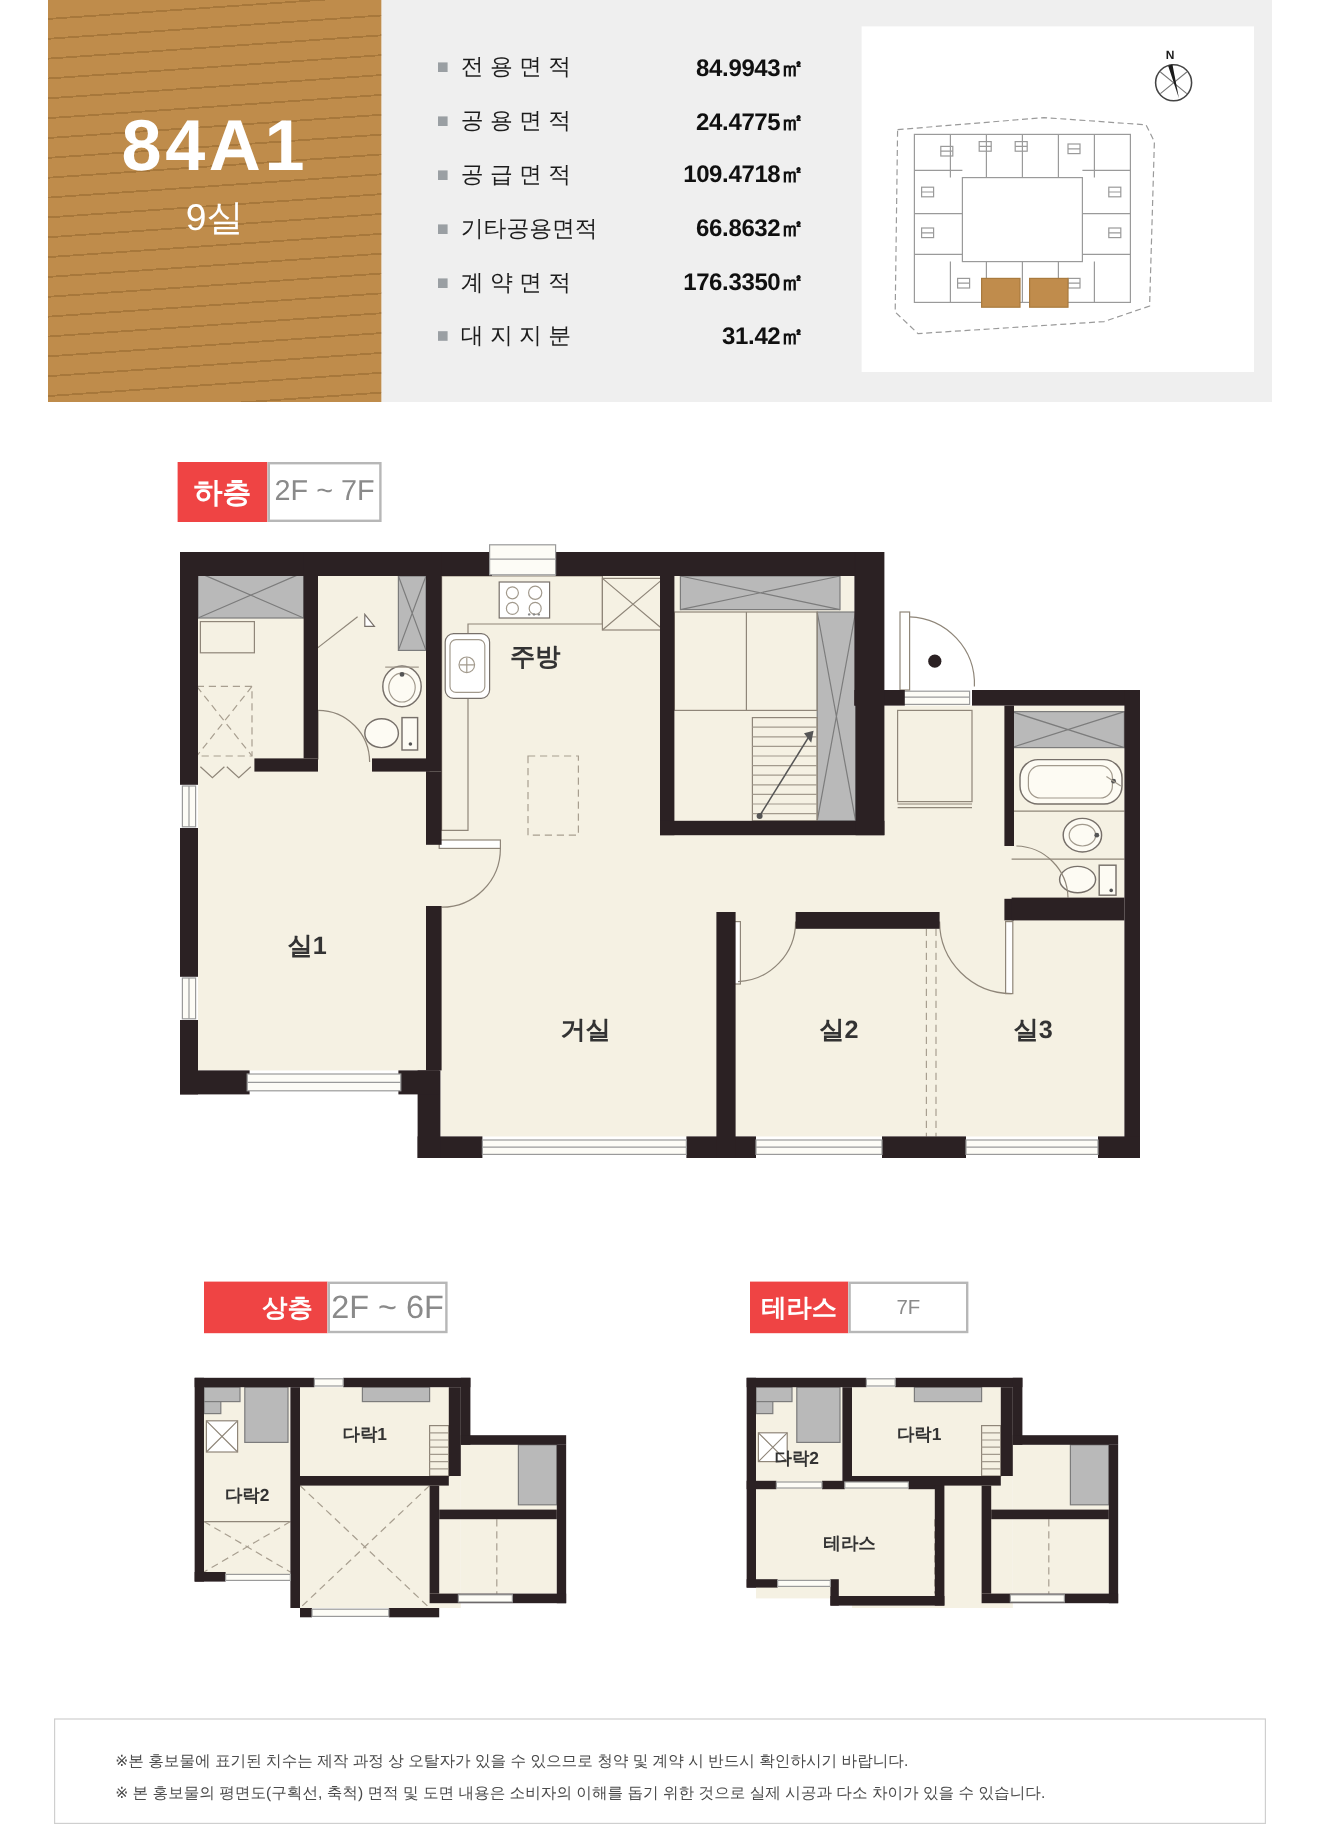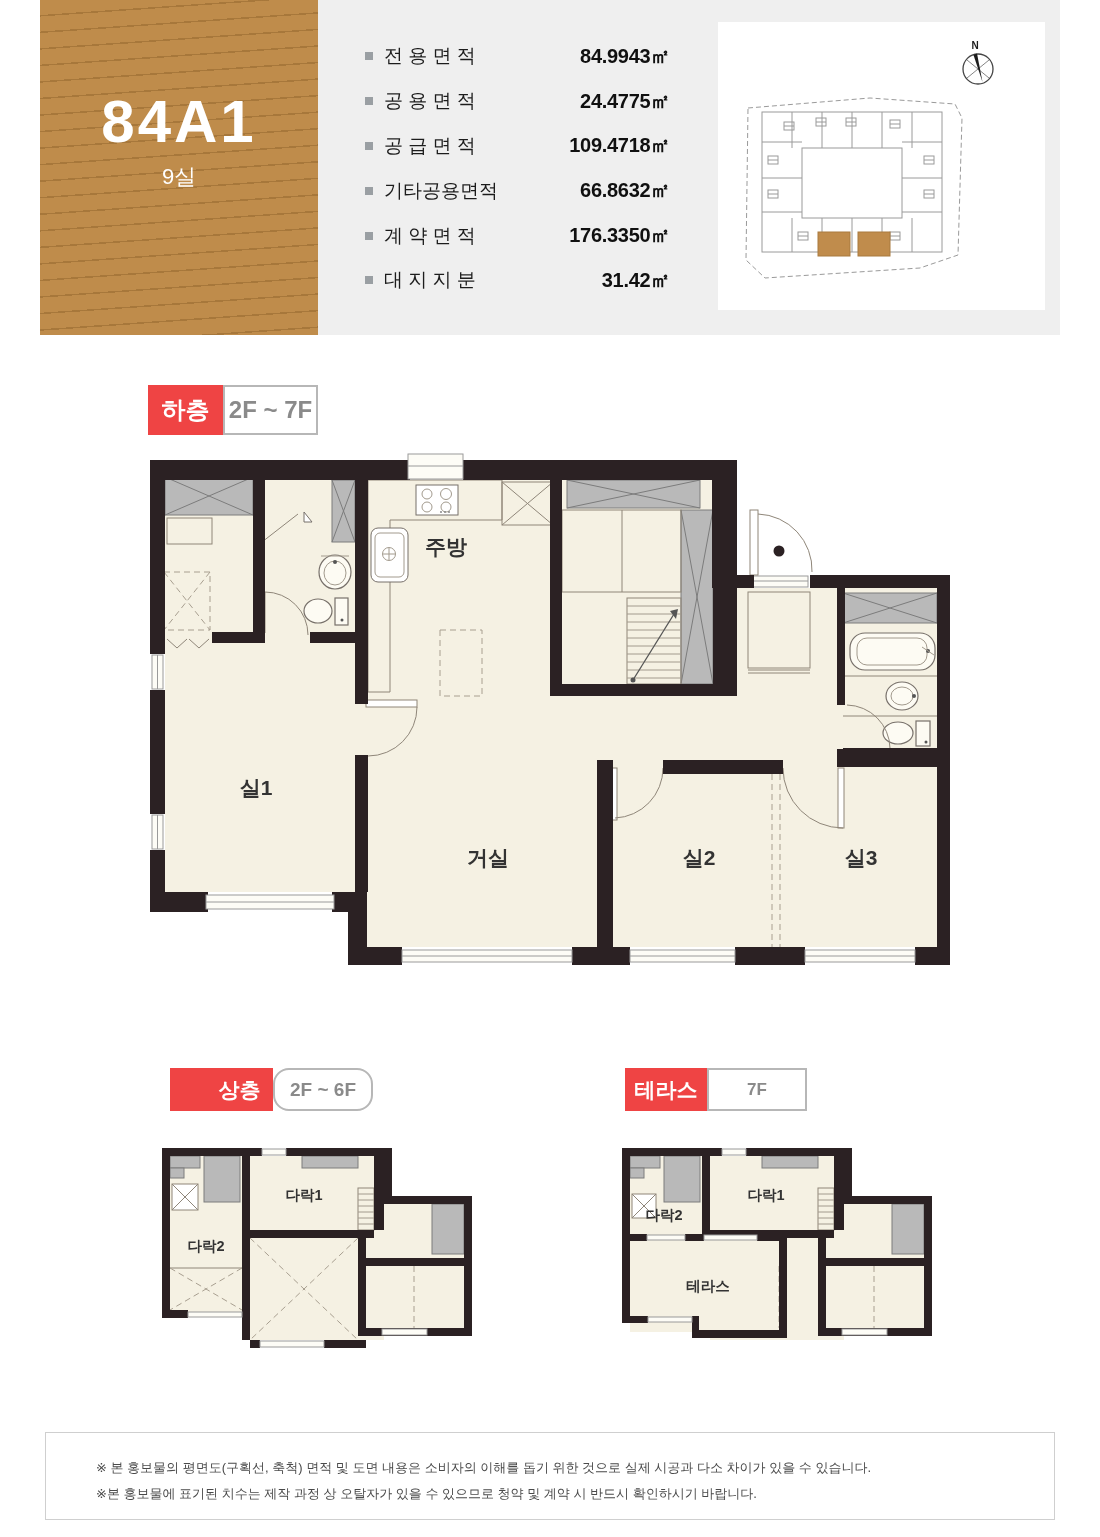--- a/index.html
+++ b/index.html
@@ -4,42 +4,42 @@
 <style>
   html,body{margin:0;padding:0;background:#ffffff;}
   body{width:1100px;height:1537px;position:relative;font-family:"Liberation Sans","DejaVu Sans",sans-serif;}
   .abs{position:absolute;}
 
   
   .brand-box{left:40px;top:0;width:278px;height:335px;background:#bf8c4b;
     background-image:repeating-linear-gradient(176deg,rgba(255,255,255,0) 0 15px,rgba(128,86,32,.38) 15px 16.5px);
     color:#fff;text-align:center;}
   .brand-code{margin-top:92px;font-size:60px;font-weight:600;letter-spacing:3px;line-height:1;}
-  .brand-count{margin-top:14px;font-size:22px;font-weight:500;line-height:1;}
+  .brand-count{margin-top:14px;font-size:31px;font-weight:500;line-height:1;}
 
   .spec-panel{left:318px;top:0;width:742px;height:335px;background:#efefef;}
   .spec-list{position:absolute;left:47px;top:34px;}
   .spec-row{display:flex;align-items:center;height:44.8px;}
   .spec-bullet{width:8px;height:8px;background:#9a9fa3;margin-right:11px;flex:0 0 auto;}
   .spec-label{width:130px;font-size:19px;font-weight:500;color:#1c1c1c;white-space:pre;}
   .spec-value{width:156px;text-align:right;font-size:20px;font-weight:700;color:#101010;letter-spacing:-0.3px;}
 
   .siteplan-box{left:718px;top:22px;width:327px;height:288px;background:#ffffff;}
 
   
   .plan-tag{display:flex;}
   .tag-name{background:#ef4444;color:#fff;display:flex;align-items:center;justify-content:center;font-weight:600;}
   .tag-range{background:#fff;border:2px solid #b7b7b7;box-sizing:border-box;color:#8a8a8a;
-    display:flex;align-items:center;justify-content:center;font-weight:700;}
+    display:flex;align-items:center;justify-content:center;font-weight:400;}
   #tag-lower{left:148px;top:385px;height:50px;}
   #tag-lower .tag-name{width:75px;font-size:24px;}
   #tag-lower .tag-range{width:95px;font-size:24px;}
   #tag-upper{left:170px;top:1068px;height:43px;}
   #tag-upper .tag-name{width:67px;font-size:21px;padding-left:36px;}
-  #tag-upper .tag-range{width:100px;font-size:19px;border-radius:16px;}
+  #tag-upper .tag-range{width:100px;font-size:27px;}
   #tag-terrace{left:625px;top:1068px;height:43px;}
   #tag-terrace .tag-name{width:82px;font-size:21px;}
   #tag-terrace .tag-range{width:100px;font-size:17px;}
 
   
   svg{display:block;}
   .wall{fill:#2b2123;}
   .floor{fill:#f5f1e3;}
   .grayx{fill:#b9b9b9;stroke:#7c7c7c;stroke-width:1;}
   .grayline{stroke:#7c7c7c;stroke-width:1;fill:none;}
@@ -450,16 +450,16 @@
   </g>
   <g>
     <text class="minilabel" x="144" y="52">다락1</text>
     <text class="minilabel" x="42" y="72" font-size="13">다락2</text>
     <text class="minilabel" x="86" y="143">테라스</text>
   </g>
 </svg>
 
 <div class="abs disclaimer">
   <div class="disclaimer-inner">
+    <div>※본 홍보물에 표기된 치수는 제작 과정 상 오탈자가 있을 수 있으므로 청약 및 계약 시 반드시 확인하시기 바랍니다.</div>
     <div>※ 본 홍보물의 평면도(구획선, 축척) 면적 및 도면 내용은 소비자의 이해를 돕기 위한 것으로 실제 시공과 다소 차이가 있을 수 있습니다.</div>
-    <div>※본 홍보물에 표기된 치수는 제작 과정 상 오탈자가 있을 수 있으므로 청약 및 계약 시 반드시 확인하시기 바랍니다.</div>
   </div>
 </div>
 
 </body></html>

